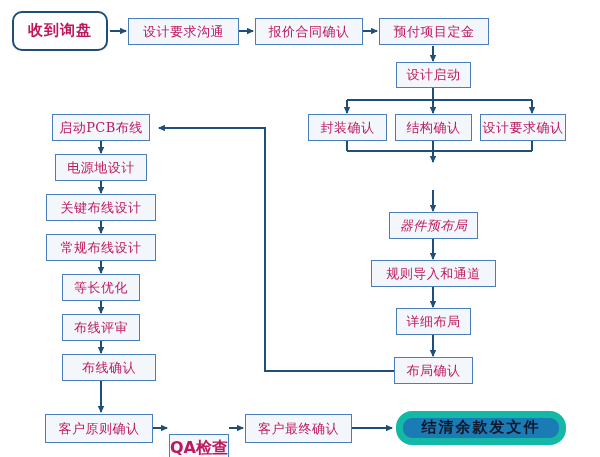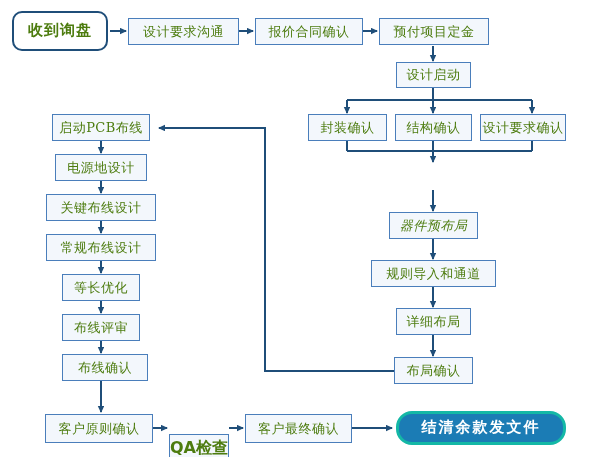--- a/index.html
+++ b/index.html
@@ -24,42 +24,42 @@
   
   .node{
     position:absolute;
     box-sizing:border-box;
     display:flex;
     align-items:center;
     justify-content:center;
     text-align:center;
     background:#f3f7fc;
     border:1px solid #4a7ebb;
-    color:#4d7c0f;
+    color:#be185d;
     font-size:13px;
     line-height:1.05;
     letter-spacing:0.5px;
     white-space:nowrap;
     font-family:"DejaVu Serif","Liberation Serif",serif;
     z-index:2;
   }
   .node.start{
     background:#ffffff;
     border:2px solid #1f4e79;
     border-radius:10px;
     font-weight:bold;
     font-size:15px;
     letter-spacing:1px;
     font-family:"DejaVu Sans","Liberation Sans",sans-serif;
   }
   .node.end{
     background:#1b7cb5;
-    border:3px solid #14b8a6;
+    border:7px solid #14b8a6;
     border-radius:16px;
-    color:#ffffff;
+    color:#0f172a;
     font-weight:bold;
     font-size:15px;
     letter-spacing:2px;
   }
   .node.mono{
     font-family:"DejaVu Sans","Liberation Sans",sans-serif;
     font-weight:bold;
     font-size:16px;
     letter-spacing:0px;
     margin-top:20px;
@@ -146,21 +146,21 @@
   <div class="node" style="left:55px;  top:154px; width:92px;  height:27px;">电源地设计</div>
 
   <div class="node" style="left:46px;  top:194px; width:110px; height:27px;">关键布线设计</div>
 
   <div class="node" style="left:46px;  top:234px; width:110px; height:27px;">常规布线设计</div>
 
   <div class="node" style="left:62px;  top:274px; width:78px;  height:27px;">等长优化</div>
 
   <div class="node" style="left:62px;  top:314px; width:78px;  height:27px;">布线评审</div>
 
-  <div class="node" style="left:62px;  top:354px; width:86px;  height:27px;">布线确认</div>
+  <div class="node" style="left:62px;  top:354px; width:94px;  height:27px;">布线确认</div>
 
   <div class="node" style="left:45px;  top:414px; width:108px; height:29px;">客户原则确认</div>
 
   <div class="node mono" style="left:169px; top:414px; width:60px;  height:29px;">QA检查</div>
 
   <div class="node" style="left:245px; top:414px; width:107px; height:29px;">客户最终确认</div>
 
   <div class="node end" style="left:396px; top:411px; width:170px; height:34px;">结清余款发文件</div>
 
 </div>

